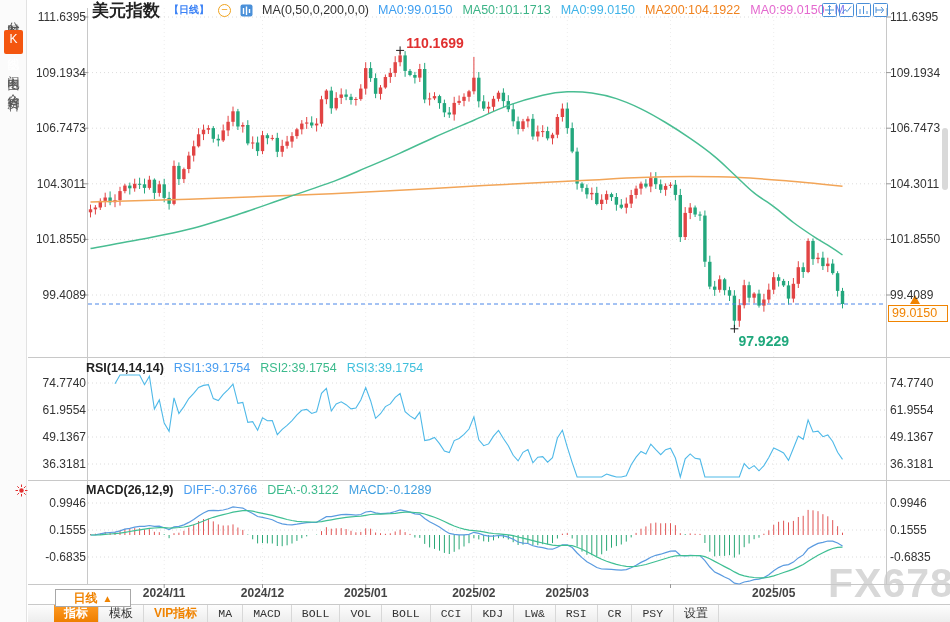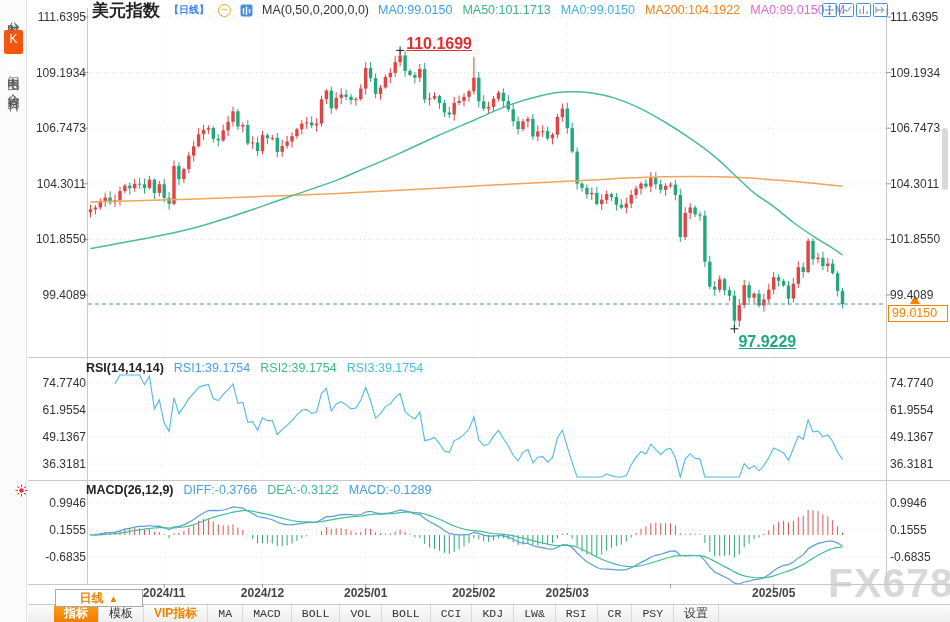--- a/index.html
+++ b/index.html
@@ -21,24 +21,24 @@
   .collapse-icon{width:11px;height:11px;border:1px solid #f0a31e;border-radius:50%;
        color:#f0a31e;font-size:11px;line-height:9px;text-align:center;cursor:pointer;}
   .formula{color:#333;cursor:pointer;}
   .leg{display:flex;gap:10px;}
   .axlbl{position:absolute;font-size:12px;color:#333;z-index:3;}
   .axlbl.date{font-weight:bold;color:#444;transform:translateX(-50%);}
   .ind-header{position:absolute;left:86px;display:flex;gap:10px;font-size:12.5px;z-index:3;white-space:nowrap;}
   .ind-name{color:#222;font-weight:bold;}
   .price-box{position:absolute;left:888px;top:306px;width:55px;height:15px;border:1px solid #f08300;
        color:#f08300;background:#fffdf7;font-size:12.5px;line-height:15px;padding-left:3px;z-index:4;}
-  .anno{position:absolute;font-size:16px;font-weight:bold;z-index:3;text-decoration:underline;}
+  .anno{position:absolute;font-size:14px;font-weight:bold;z-index:3;}
   .anno.hi{color:#e03030;}
   .anno.lo{color:#1fa87c;}
-  .period-btn{position:absolute;left:55px;top:589px;width:88px;height:18px;border:1px solid #a8a8a8;
+  .period-btn{position:absolute;left:55px;top:589px;width:76px;height:18px;border:1px solid #a8a8a8;
        background:#fff;color:#f08300;font-size:12px;font-weight:bold;display:flex;align-items:center;
        justify-content:center;gap:5px;z-index:6;cursor:pointer;box-sizing:border-box;}
   .toolbar{position:absolute;left:28px;right:0;top:604px;height:18px;border-top:1px solid #c9c9c9;
        background:linear-gradient(#fdfdfd,#ededed);display:flex;align-items:stretch;font-size:12px;
        z-index:5;box-sizing:border-box;}
   .tb-item{display:flex;align-items:center;padding:0 10px;border-right:1px solid #d8d8d8;
        color:#333;cursor:pointer;white-space:nowrap;}
   .tb-item:first-child{margin-left:26px;}
   .tb-item.active{background:linear-gradient(#ff9a22,#ee7f00);color:#fff;font-weight:bold;}
   .tb-item.vip{color:#f08300;font-weight:bold;}

